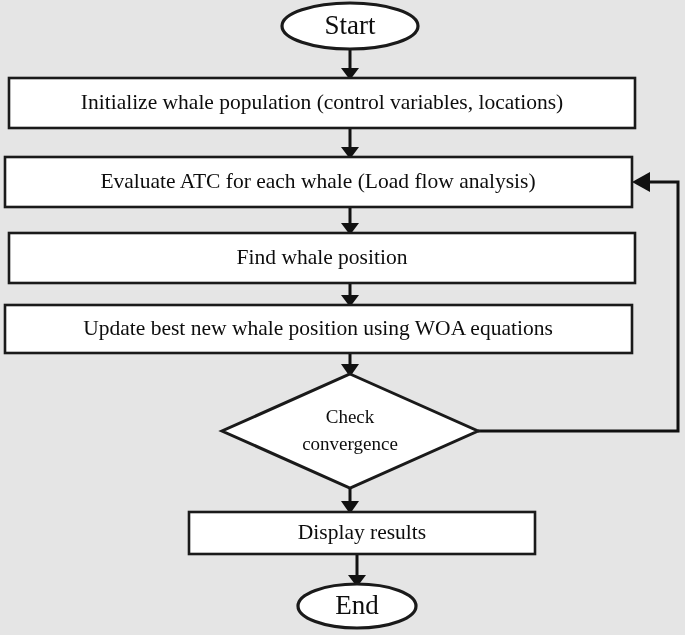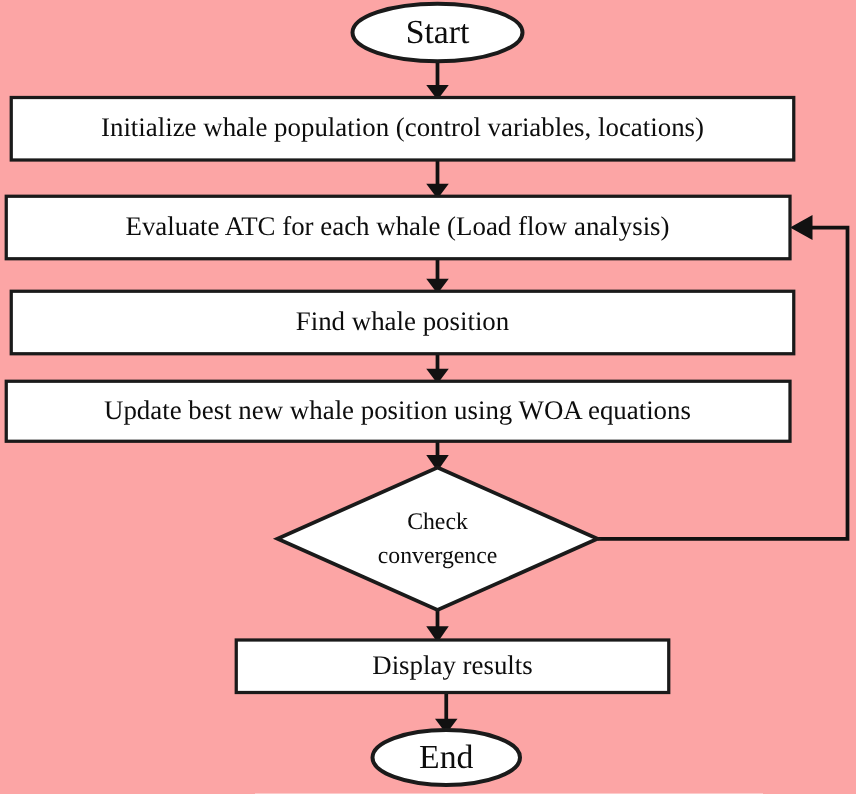--- a/index.html
+++ b/index.html
@@ -4,21 +4,21 @@
 <style>
   html, body {
     margin: 0;
     padding: 0;
     background: #ffffff;
   }
   #canvas {
     position: relative;
     width: 685px;
     height: 635px;
-    background: #fca5a5;
+    background: #e5e5e5;
     overflow: hidden;
     font-family: "Liberation Serif", "DejaVu Serif", serif;
   }
   svg#flow {
     position: absolute;
     left: 0;
     top: 0;
     width: 685px;
     height: 635px;
   }

